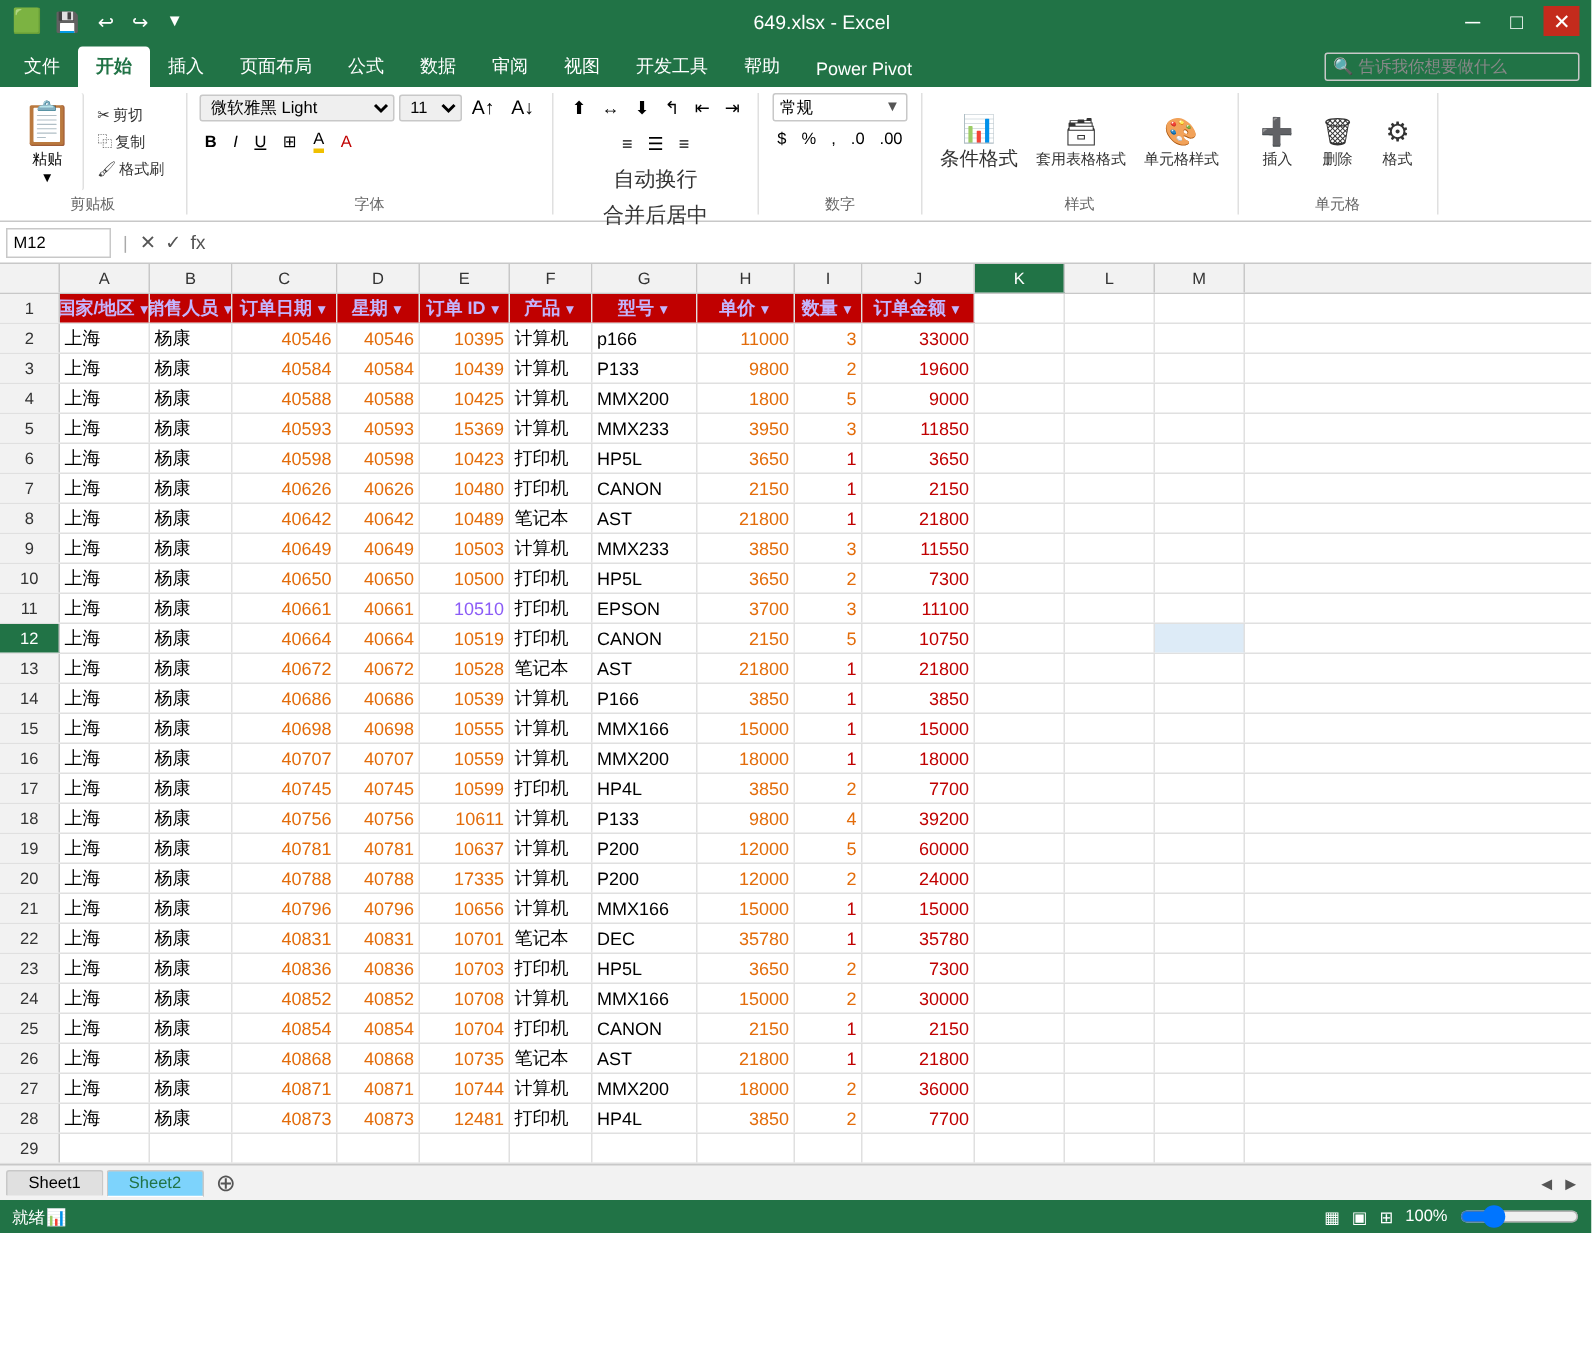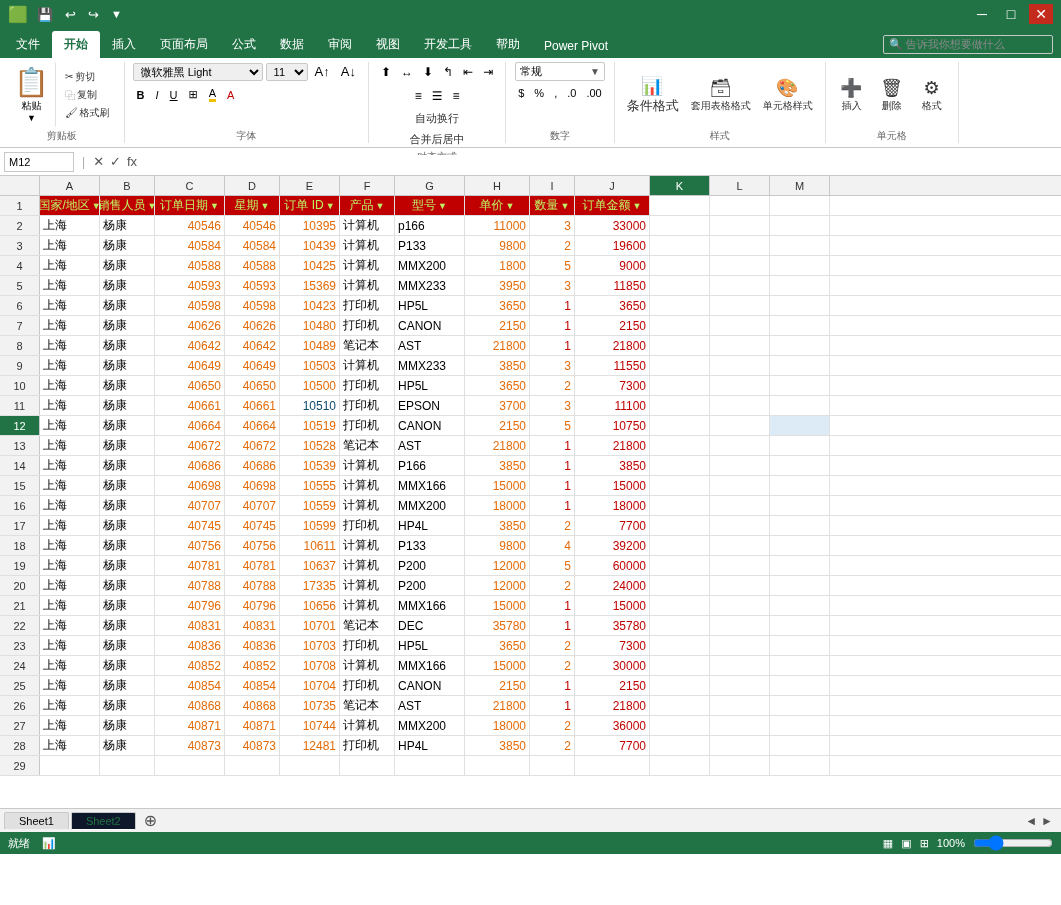--- a/index.html
+++ b/index.html
@@ -83,21 +83,21 @@
       font-size: 10px;
       color: #333;
       min-width: 36px;
     }
     .ribbon-btn-small {
       display: flex;
       align-items: center;
       cursor: pointer;
       padding: 1px 4px;
       border-radius: 2px;
-      font-size: 11px;
+      font-size: 14px;
       color: #333;
       gap: 3px;
     }
     .clipboard-main {
       display: flex;
       flex-direction: column;
       align-items: center;
       cursor: pointer;
       padding: 4px 6px;
       border-radius: 2px;
@@ -243,22 +243,22 @@
       font-size: 12px;
       padding: 0 3px;
       display: flex;
       align-items: center;
       overflow: hidden;
       white-space: nowrap;
       flex-shrink: 0;
     }
     .cell.header-cell {
       background: #c00000;
-      color: #bef264;
-      font-weight: normal;
+      color: #c4b5fd;
+      font-weight: bold;
       justify-content: center;
       text-align: right;
     }
     .cell.selected-cell { background: #ddebf7; }
 
     
     .w-a { width: 60px; } 
     .w-b { width: 55px; } 
     .w-c { width: 70px; } 
     .w-d { width: 55px; } 
@@ -279,21 +279,21 @@
     .status-bar {
       height: 22px;
       background: #217346;
       color: #fff;
       display: flex;
       align-items: center;
       padding: 0 8px;
       font-size: 11px;
       justify-content: space-between;
     }
-    .status-left { display: flex; align-items: center; gap: 12px; }
+    .status-left { display: flex; align-items: center; gap: 1px; }
     .status-right { display: flex; align-items: center; gap: 8px; }
 
     
     .sheet-tabs {
       background: #f2f2f2;
       border-top: 1px solid #c8c8c8;
       height: 24px;
       display: flex;
       align-items: center;
       padding-left: 4px;
@@ -302,21 +302,21 @@
     .sheet-tab {
       padding: 2px 14px;
       border: 1px solid #c8c8c8;
       border-bottom: none;
       background: #e0e0e0;
       font-size: 11px;
       cursor: pointer;
       border-radius: 2px 2px 0 0;
     }
     .sheet-tab.active {
-      background: #0f172a;
+      background: #7dd3fc;
       color: #217346;
       border-bottom: 1px solid #fff;
     }
     .sheet-add { cursor: pointer; font-size: 16px; color: #555; padding: 0 6px; }
 
     
     .dropdown-arrow { font-size: 10px; color: #555; }
 
     
     .num-format-box {
@@ -343,20 +343,21 @@
 <body>
 
 <div class="title-bar">
   <div class="title-bar-left">
     <span style="font-size:16px;">🟩</span>
     <span class="qa-icon">💾</span>
     <span class="qa-icon">↩</span>
     <span class="qa-icon">↪</span>
     <span class="qa-icon" style="font-size:11px;">▼</span>
   </div>
+  <div class="title-bar-center">649.xlsx - Excel</div>
   <div class="title-bar-right">
     <span class="title-btn">─</span>
     <span class="title-btn">□</span>
     <span class="title-btn" style="background:#c42b1c;">✕</span>
   </div>
 </div>
 
 <div class="ribbon-tabs">
   <div class="ribbon-tab">文件</div>
   <div class="ribbon-tab active">开始</div>
@@ -731,21 +732,21 @@
           <div class="cell w-k"></div>
      <div class="cell w-l"></div>
      <div class="cell w-m"></div>
         </div>
         <div class="grid-row">
           <div class="row-num">11</div>
           <div class="cell w-a" style="">上海</div>
           <div class="cell w-b" style="">杨康</div>
           <div class="cell w-c" style="color:#e36c0a;justify-content:flex-end;">40661</div>
           <div class="cell w-d" style="color:#e36c0a;justify-content:flex-end;">40661</div>
-          <div class="cell w-e" style="color:#0c4a6e;justify-content:flex-end;text-align:right;">10510</div>
+          <div class="cell w-e" style="color:#8b5cf6;justify-content:flex-end;text-align:right;">10510</div>
           <div class="cell w-f" style="">打印机</div>
           <div class="cell w-g" style="">EPSON</div>
           <div class="cell w-h" style="color:#e36c0a;justify-content:flex-end;">3700</div>
           <div class="cell w-i" style="color:#e36c0a;justify-content:flex-end;">3</div>
           <div class="cell w-j" style="color:#c00000;justify-content:flex-end;">11100</div>
           <div class="cell w-k"></div>
      <div class="cell w-l"></div>
      <div class="cell w-m"></div>
         </div>
         <div class="grid-row">
@@ -1033,21 +1034,21 @@
           <div class="cell w-i" style="color:#e36c0a;justify-content:flex-end;"></div>
           <div class="cell w-j" style="color:#c00000;justify-content:flex-end;"></div>
           <div class="cell w-k"></div>
      <div class="cell w-l"></div>
      <div class="cell w-m"></div>
         </div>
       </div>
   </div>
 </div>
 
-<div style="display:flex;flex-direction:column;margin-top:32px;">
+<div style="display:flex;flex-direction:column;">
   <div class="sheet-tabs">
     <div class="sheet-tab">Sheet1</div>
     <div class="sheet-tab active">Sheet2</div>
     <div class="sheet-add">⊕</div>
     <div style="flex:1;"></div>
     <div style="display:flex;gap:4px;align-items:center;padding-right:8px;">
       <span style="cursor:pointer;color:#555;">◄</span>
       <span style="cursor:pointer;color:#555;">►</span>
     </div>
   </div>

